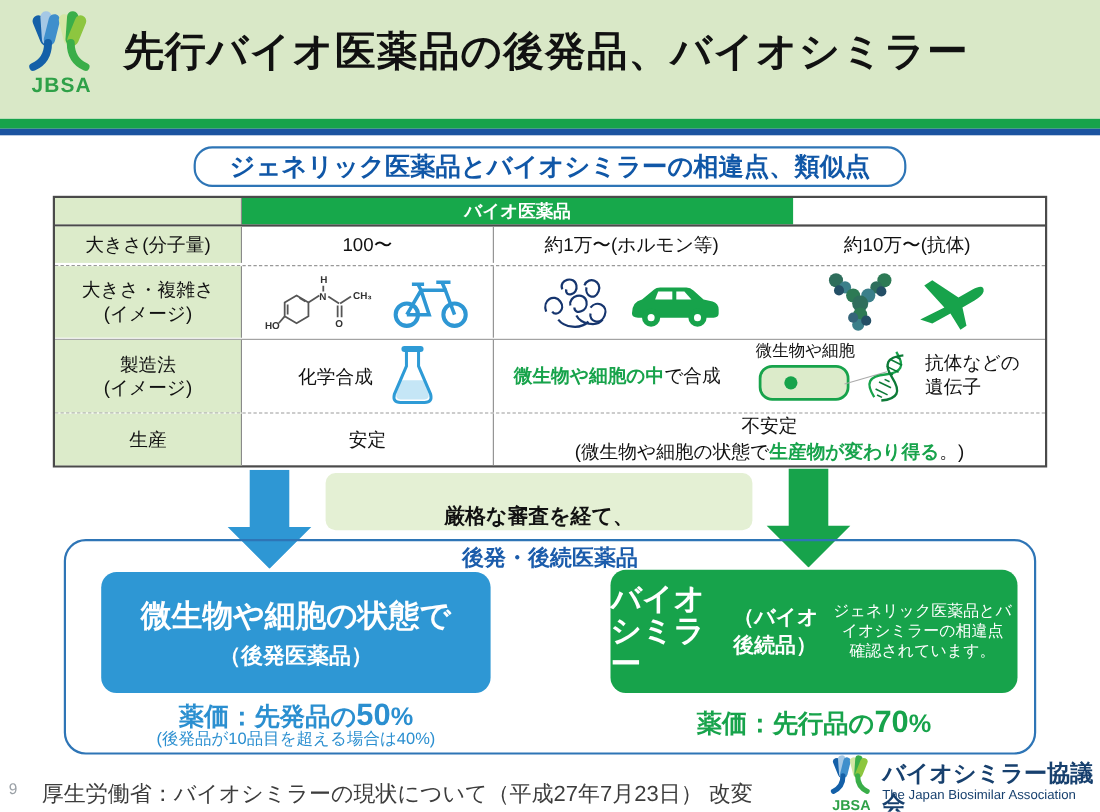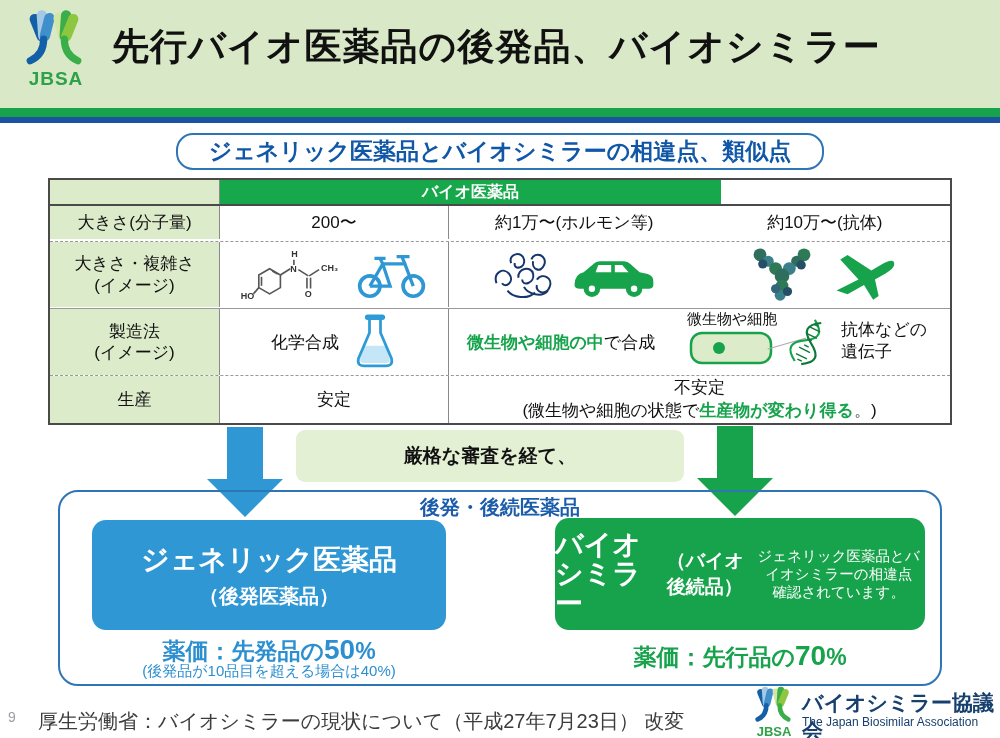--- a/index.html
+++ b/index.html
@@ -40,21 +40,21 @@
   .r3-text { position:absolute; left:18px; top:50%; transform:translateY(-50%); }
   .cell-caption { position:absolute; left:238px; top:1px; font-size:15px; }
   .cell-svg { position:absolute; left:240px; top:22px; }
   .connector { position:absolute; left:318px; top:34px; width:40px; border-top:1.5px solid #aaa; transform:rotate(-16deg); }
   .dna-wrap { position:absolute; left:344px; top:2px; transform:rotate(26deg); }
   .gene-caption { position:absolute; left:392px; top:10px; font-size:17px; line-height:1.3; }
   .r4-bio { display:flex; flex-direction:column; align-items:center; justify-content:center; height:100%; line-height:1.3; }
 
   
   .approval-box { left:296px; top:430px; width:388px; height:52px; background:#e4f0d4; border-radius:9px;
-    display:flex; flex-direction:column; align-items:center; justify-content:center; line-height:1.25; }
+    display:flex; flex-direction:column; align-items:center; justify-content:flex-end; line-height:1.25; }
   .approval-box span { font-size:19px; font-weight:bold; color:#111; }
 
   
   .group-box { left:58px; top:490px; width:884px; height:196px; border:2px solid #2e75b6; border-radius:20px; }
   .group-label { left:0; top:494px; width:1000px; text-align:center; font-size:20px; font-weight:bold; color:#1b5cab; }
   .box-generic { left:92px; top:520px; width:354px; height:110px; background:#2e97d4; border-radius:14px;
     display:flex; flex-direction:column; align-items:center; justify-content:center; color:#fff; }
   .box-generic .t1 { font-size:28px; font-weight:bold; }
   .box-generic .t2 { font-size:20px; font-weight:bold; margin-top:4px; }
   .box-bio { left:555px; top:518px; width:370px; height:112px; background:#17a34b; border-radius:14px;
@@ -105,21 +105,21 @@
 </div>
 
 <div class="abs cmp-table">
   <div class="trow r-head">
     <div class="c-label"></div>
     <div class="h-bio">バイオ医薬品</div>
   </div>
 
   <div class="trow r1">
     <div class="c-label">大きさ(分子量)</div>
-    <div class="c-gen">200〜</div>
+    <div class="c-gen">100〜</div>
     <div class="c-bio">
       <div class="bio-split">
         <div class="bio-half">約1万〜(ホルモン等)</div>
         <div class="bio-half">約10万〜(抗体)</div>
       </div>
     </div>
   </div>
 
   <div class="trow r2">
     <div class="c-label">
@@ -287,21 +287,21 @@
     </svg>
 </div>
 <div class="abs approval-box">
   <span>厳格な審査を経て、</span>
 </div>
 
 <div class="abs group-box"></div>
 <div class="abs group-label">後発・後続医薬品</div>
 
 <div class="abs box-generic">
-  <div class="t1">ジェネリック医薬品</div>
+  <div class="t1">微生物や細胞の状態で</div>
   <div class="t2">（後発医薬品）</div>
 </div>
 <div class="abs price-generic">
   <span>薬価：先発品の</span><span class="big">50</span><span>%</span>
 </div>
 <div class="abs price-note">(後発品が10品目を超える場合は40%)</div>
 
 <div class="abs box-bio">
   <div class="t1">バイオシミラー</div>
   <div class="t2">（バイオ後続品）</div>

